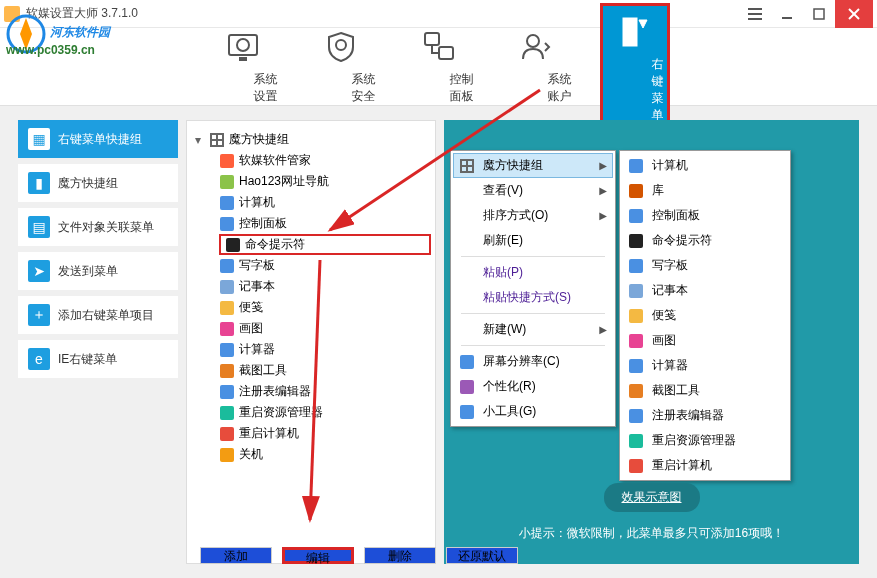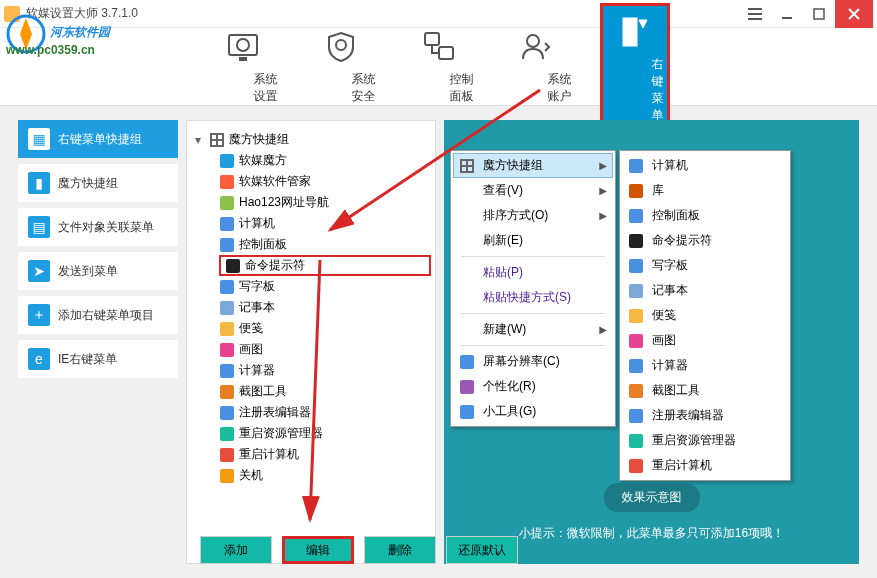--- a/index.html
+++ b/index.html
@@ -44,25 +44,25 @@
 .right-panel { flex: 1; background: #219aa8; position: relative; padding: 10px; }
 .context-menu { position: absolute; background: #fff; border: 1px solid #999; box-shadow: 2px 2px 4px rgba(0,0,0,0.3); min-width: 160px; padding: 2px; }
 .cm-left { top: 30px; left: 6px; width: 166px; }
 .cm-right { top: 30px; left: 175px; width: 172px; }
 .cm-item { display: flex; align-items: center; padding: 4px 6px; gap: 8px; cursor: pointer; }
 .cm-item.hover { background: #cde8f9; border: 1px solid #7bb8e0; padding: 3px 5px; }
 .cm-item.disabled { color: #4c1d95; }
 .cm-sep { height: 1px; background: #ddd; margin: 3px 8px; }
 .cm-icon { width: 16px; height: 16px; display:inline-flex; align-items:center; justify-content:center; }
 .cm-arrow { margin-left: auto; color: #555; font-size: 10px; }
-.demo-btn { position: absolute; bottom: 52px; left: 50%; transform: translateX(-50%); background: #1b7a85; color: #fff; padding: 6px 18px; border-radius: 14px; }
+.demo-btn { position: absolute; bottom: 52px; left: 50%; transform: translateX(-50%); background: #1b7a85; color: #fff; padding: 6px 18px; border-radius: 14px; text-decoration: underline; }
 .tip { position: absolute; bottom: 22px; left: 0; right: 0; text-align: center; color: #fff; font-size: 12px; }
 
 .bottom-bar { position: absolute; left: 200px; bottom: 14px; display: flex; gap: 10px; }
-.btn { width: 72px; height: 28px; background: #14b8a6; border: 1px solid #ccc; cursor: pointer; }
+.btn { width: 72px; height: 17px; background: #1d4ed8; border: 1px solid #ccc; cursor: pointer; }
 .btn.highlight { border: 3px solid #d92626; }
 
 .arrow { position: absolute; pointer-events: none; }
 </style>
 </head>
 <body>
 
 <div class="titlebar">
   <div class="logo-sm"></div>
   <div class="title">软媒设置大师 3.7.1.0</div>
@@ -188,26 +188,20 @@
             <span class="grid-icon">
               <span></span>
               <span></span>
               <span></span>
               <span></span>
             </span>
           </span>
         <span>魔方快捷组</span>
       </div>
       <div class="tree-children" id="tree-children">
-          <div class="tree-node">
-            <span class="tree-icon">
-              <span style="width:14px;height:14px;background:#1e9ee0;border-radius:2px;display:block"></span>
-            </span>
-            <span>软媒魔方</span>
-          </div>
           <div class="tree-node">
             <span class="tree-icon">
               <span style="width:14px;height:14px;background:#ff5e3a;border-radius:2px;display:block"></span>
             </span>
             <span>软媒软件管家</span>
           </div>
           <div class="tree-node">
             <span class="tree-icon">
               <span style="width:14px;height:14px;background:#8bc34a;border-radius:2px;display:block"></span>
             </span>

